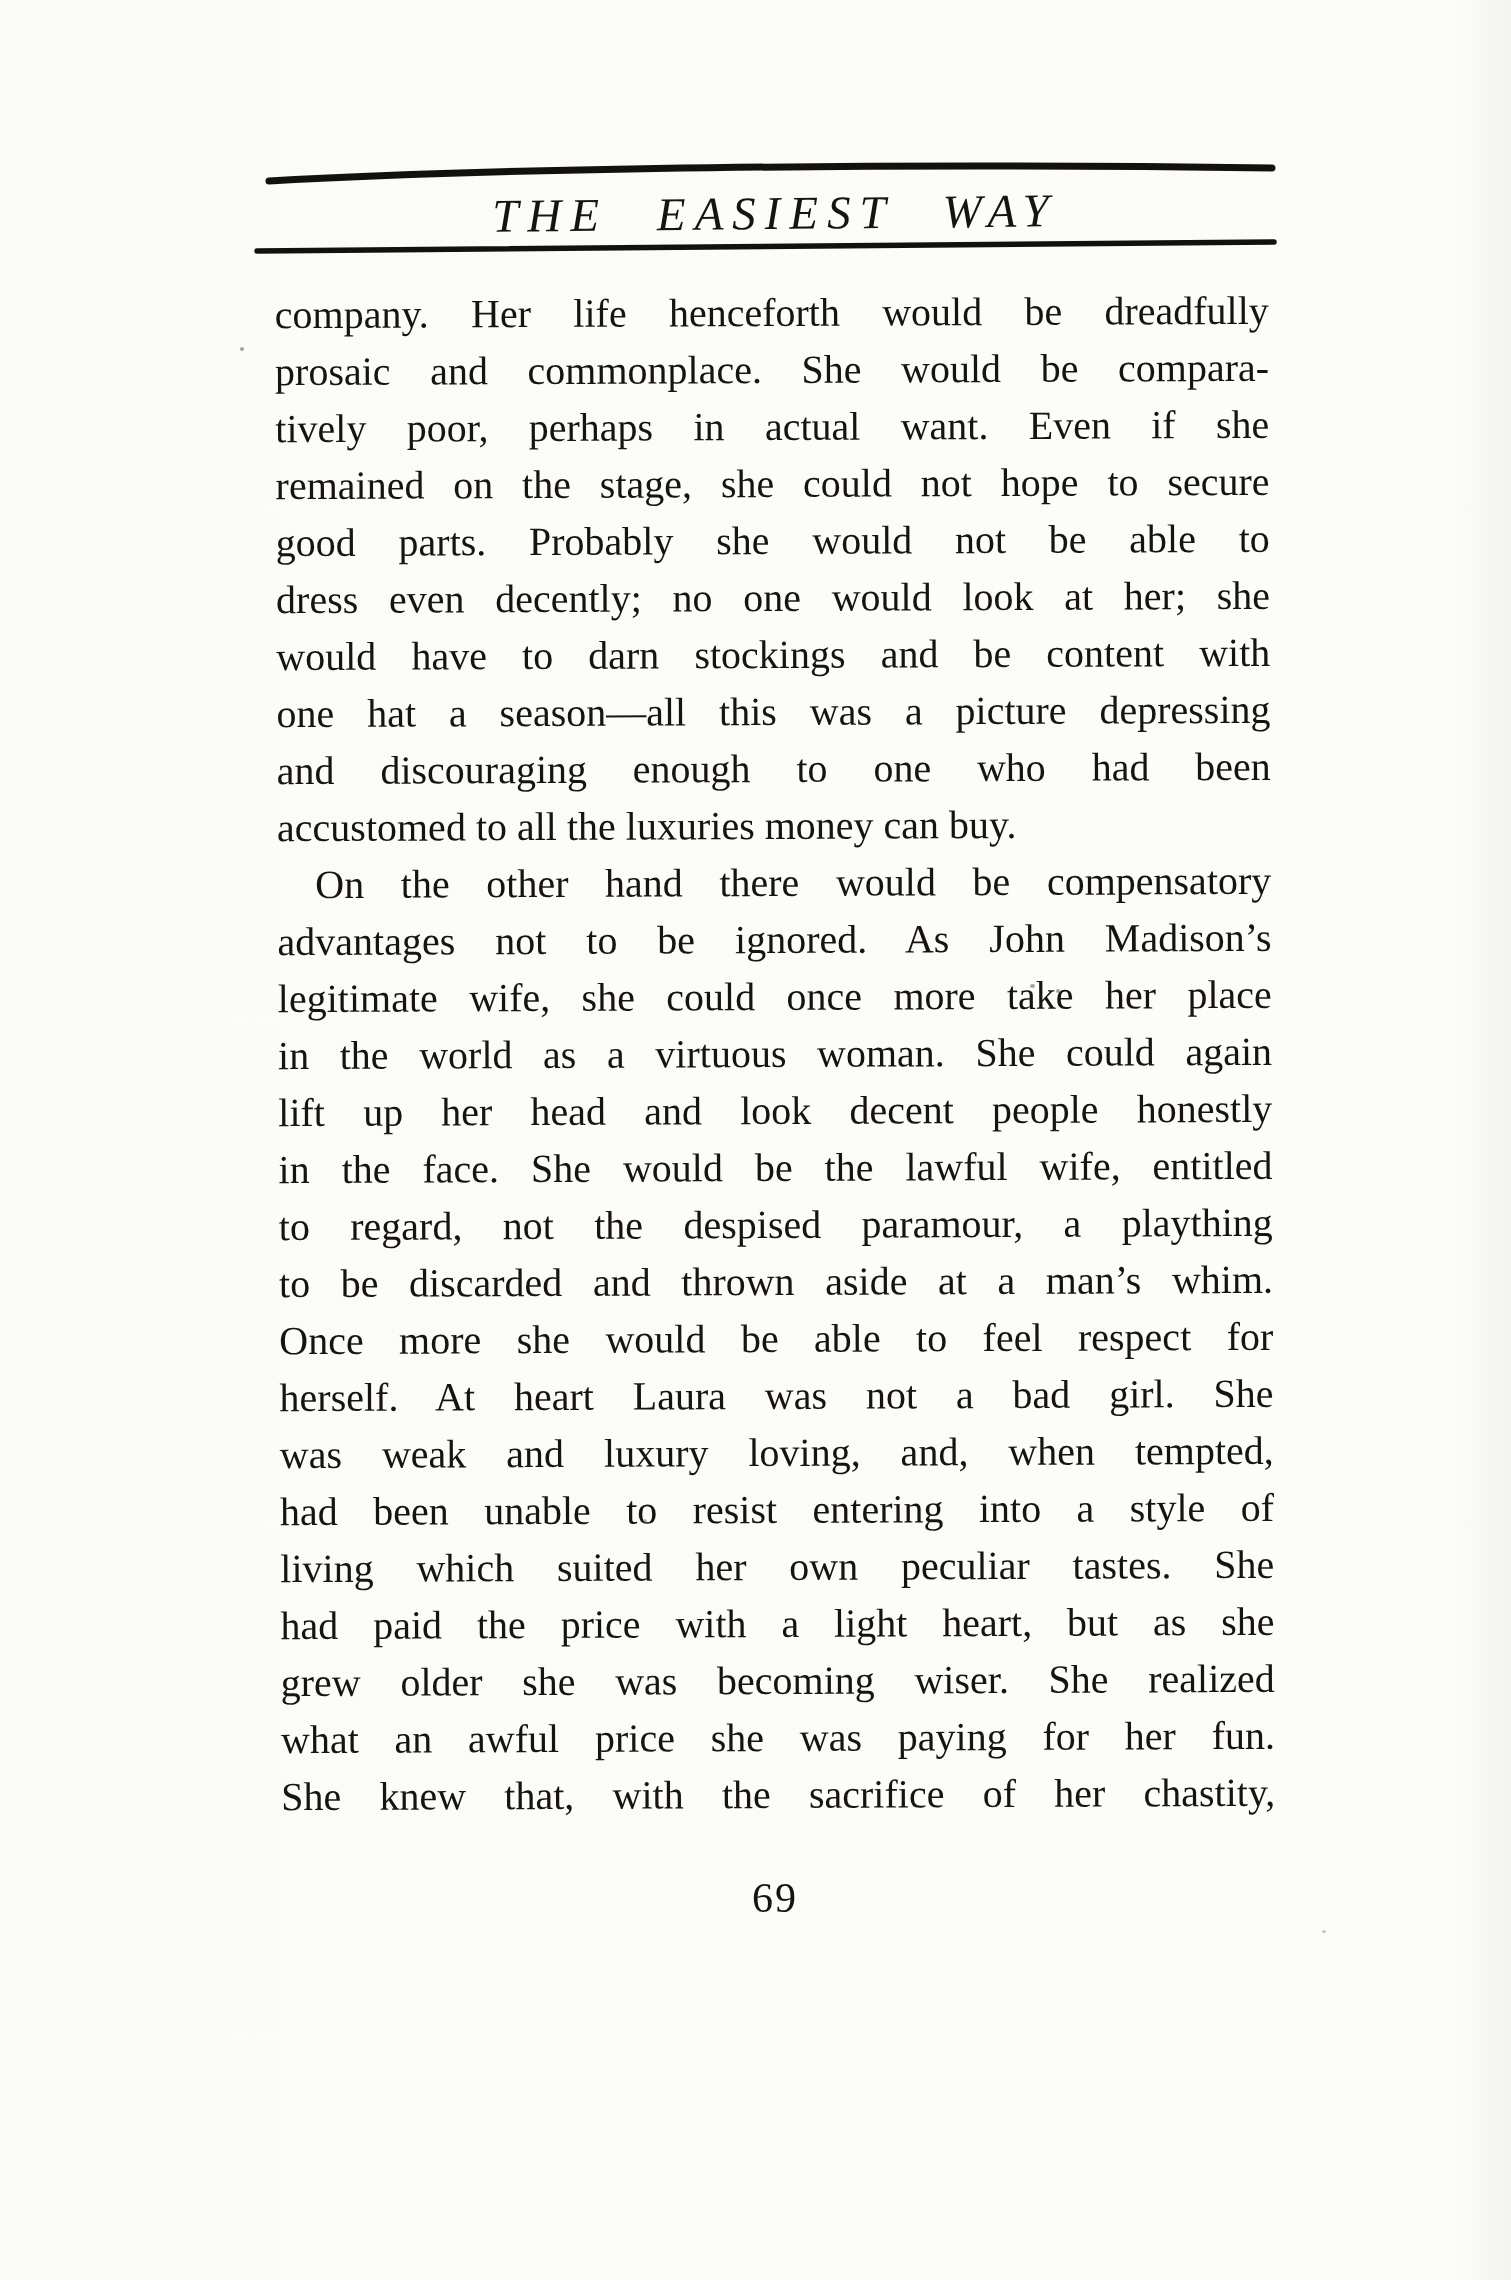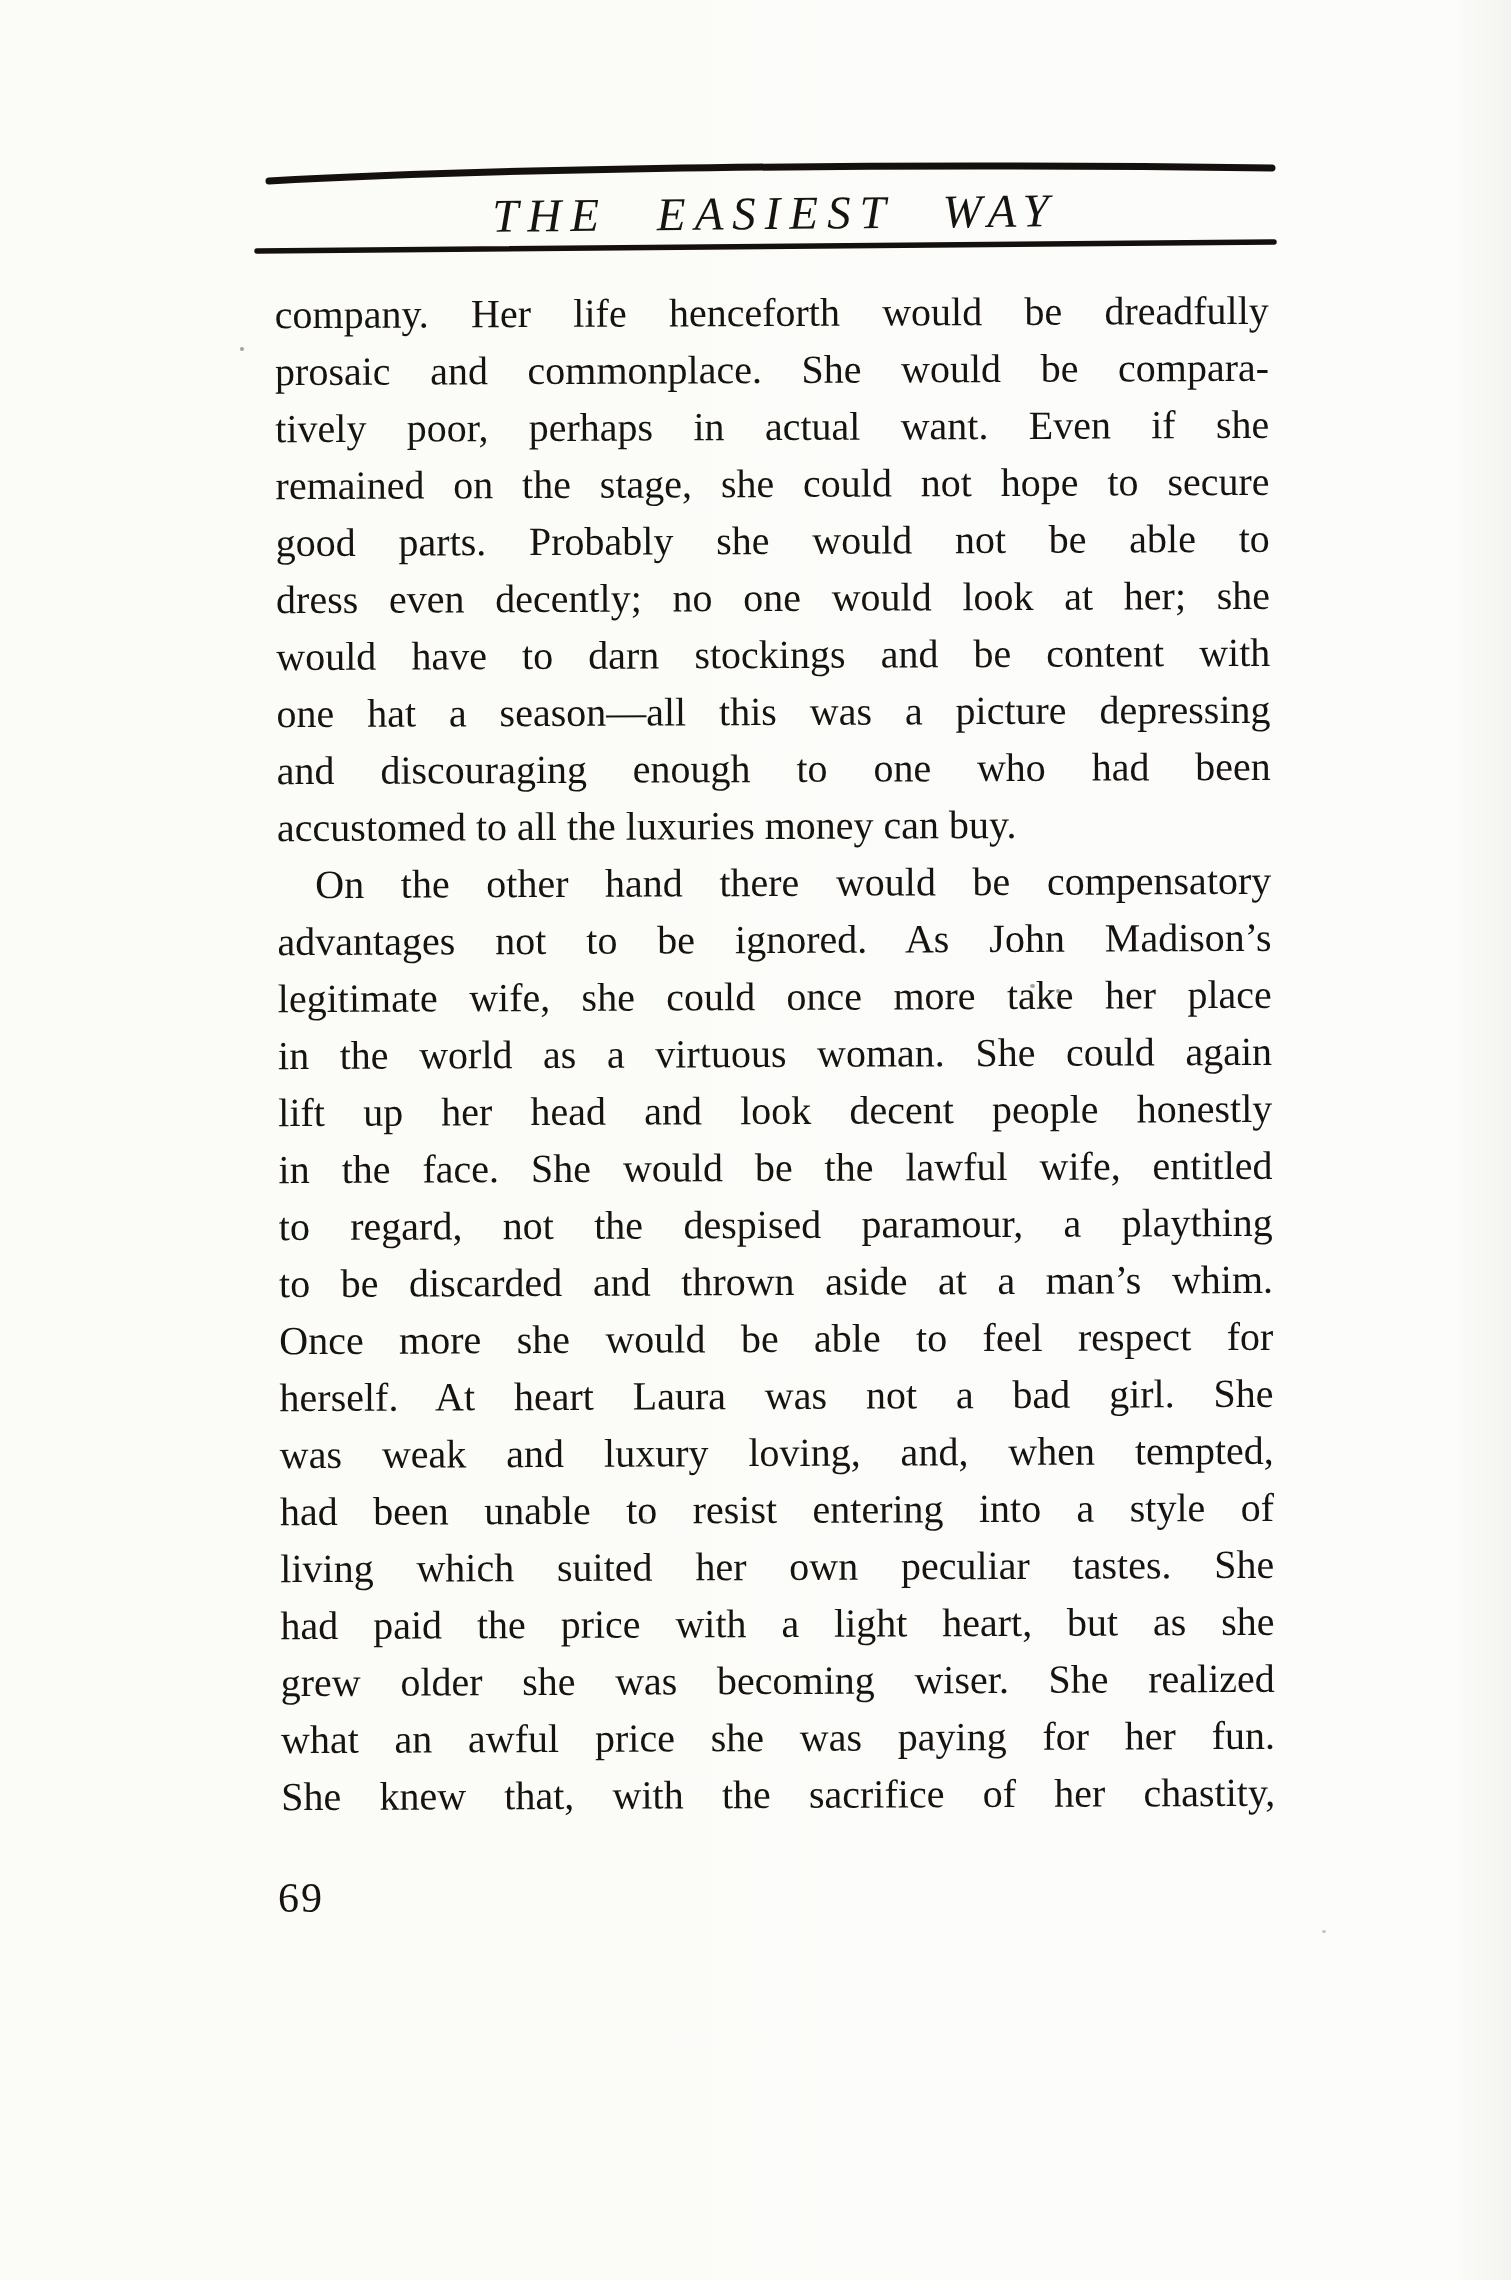--- a/index.html
+++ b/index.html
@@ -53,21 +53,21 @@
     text-align-last: justify;
     white-space: normal;
   }
   .line.para-end { text-align-last: left; }
   .line.indent   { text-indent: 38px; }
   .page-number {
     position: absolute;
     left: 278px;
     top: 1874px;
     width: 994px;
-    text-align: left;
+    text-align: center;
     font-size: 42px;
     letter-spacing: 2px;
   }
   .speck {
     position: absolute;
     background: #5d584f;
     border-radius: 50%;
     opacity: 0.55;
   }
   .speck.s1 { left: 240px;  top: 347px;  width: 4px; height: 4px; }

